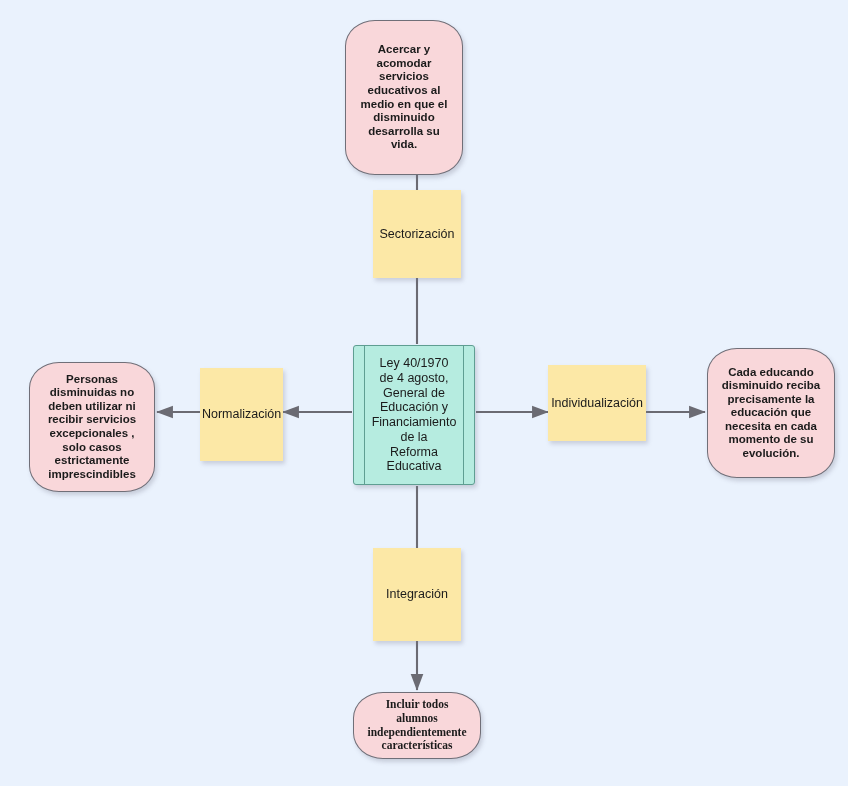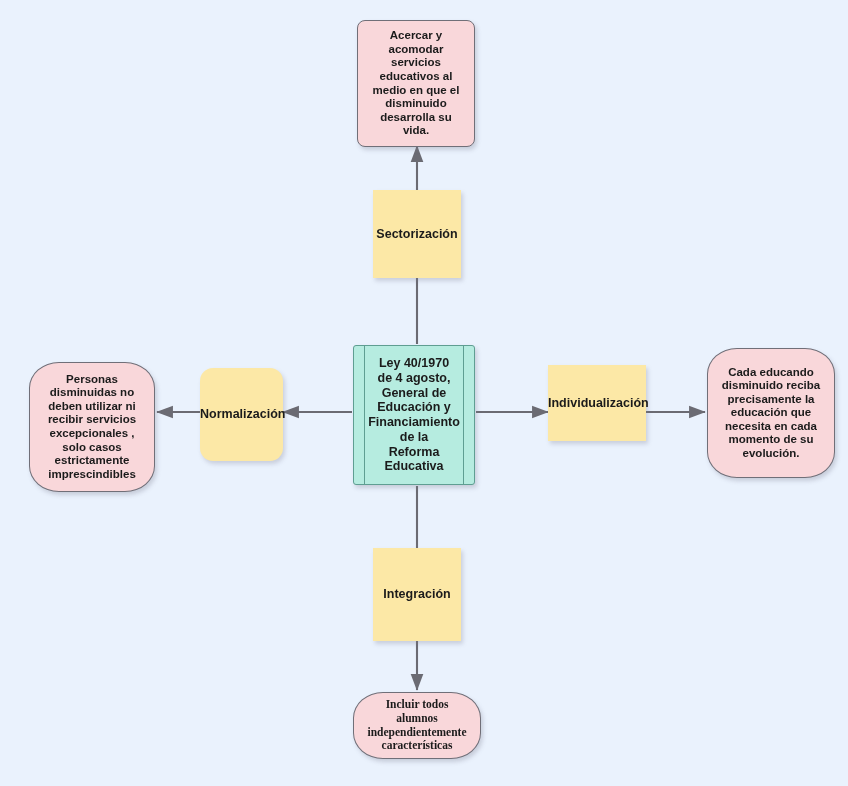--- a/index.html
+++ b/index.html
@@ -35,21 +35,20 @@
   .node {
     position: absolute;
     z-index: 2;
     box-sizing: border-box;
     display: flex;
     align-items: center;
     justify-content: center;
     text-align: center;
     color: #1b1b1b;
     line-height: 1.18;
-    font-weight: bold;
   }
   .node .label {
     display: block;
     width: 100%;
     padding: 0 2px;
     white-space: pre-line;
   }
 
   
   .proc {
@@ -97,24 +96,24 @@
     border-left: 1.4px solid #5f9e92;
     z-index: 1;
   }
   .subroutine .bar.left  { left: 10px; }
   .subroutine .bar.right { right: 10px; }
 
   
   #node-center       { left: 353px; top: 345px;  width: 122px; height: 140px; }
   #node-sectorizacion{ left: 373px; top: 190px;  width: 88px;  height: 88px;  }
   #node-integracion  { left: 373px; top: 548px;  width: 88px;  height: 93px; align-items: center;  }
-  #node-normalizacion{ left: 200px; top: 368px;  width: 83px;  height: 93px; border-radius: 13px;  }
+  #node-normalizacion{ left: 200px; top: 368px;  width: 83px;  height: 93px;  }
   #node-individualizacion { left: 548px; top: 365px; width: 98px; height: 76px; }
 
-  #node-acercar   { left: 357px; top: 20px;  width: 118px; height: 127px; border-radius: 8px; }
+  #node-acercar   { left: 345px; top: 20px;  width: 118px; height: 155px; }
   #node-incluir   { left: 353px; top: 692px; width: 128px; height: 67px; font-family: Liberation Serif, serif;  }
   #node-personas  { left: 29px;  top: 362px; width: 126px; height: 130px; }
   #node-cada      { left: 707px; top: 348px; width: 128px; height: 130px; }
 </style>
 </head>
 <body>
 
 <div id="diagram">
 
   <svg id="edges" viewBox="0 0 848 786" width="848" height="786" aria-hidden="true">

